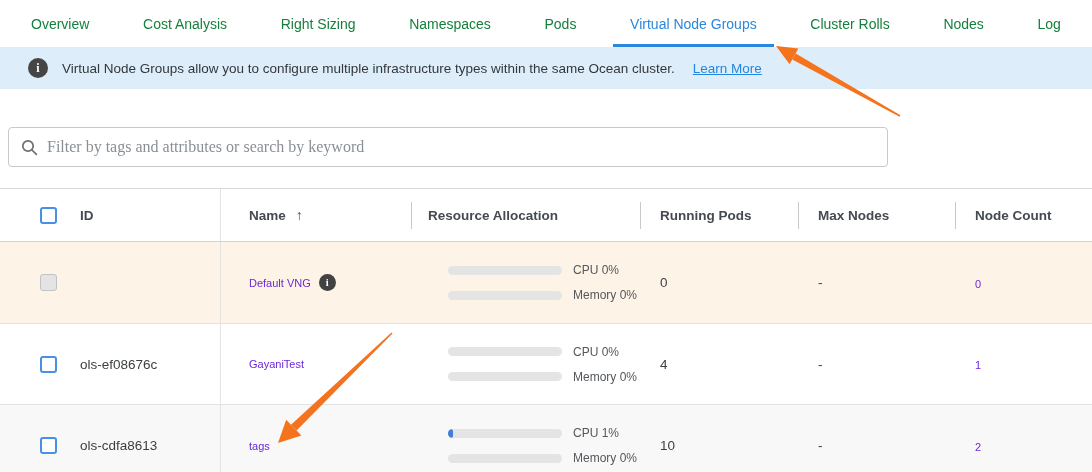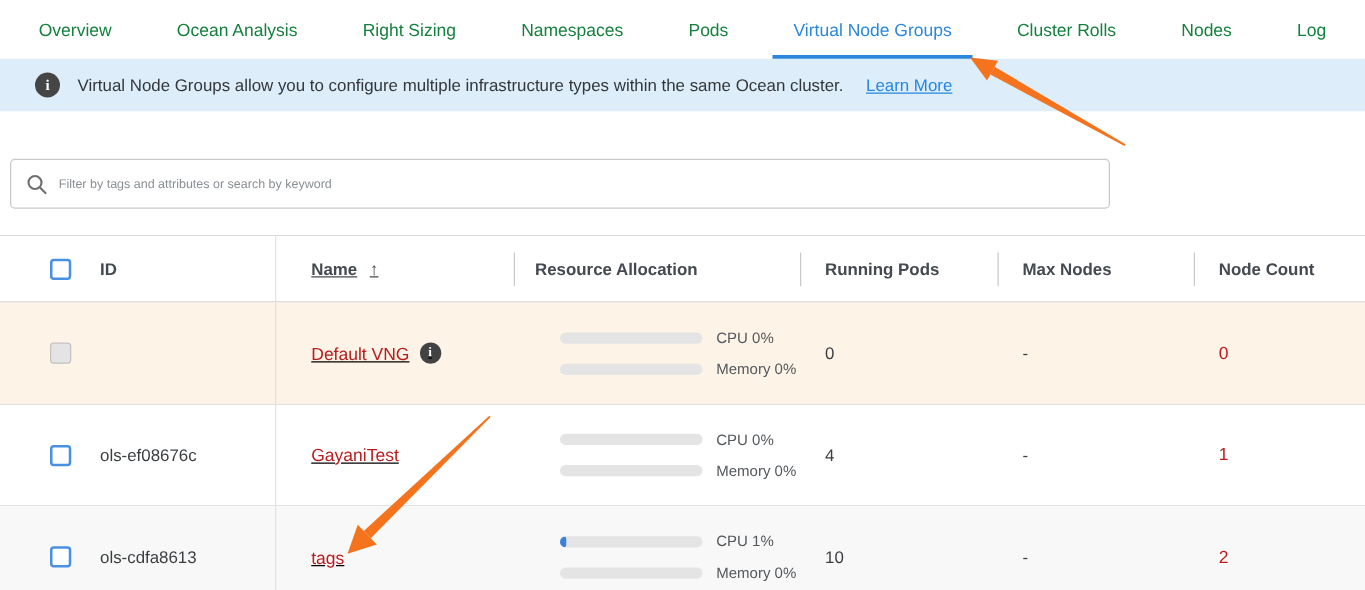--- a/index.html
+++ b/index.html
@@ -15,46 +15,46 @@
 
   
   .banner { height:42px; background:#ddeefa; display:flex; align-items:center; padding:0 28px; gap:14px; }
   .info-circle { width:20px; height:20px; border-radius:50%; background:#454545; color:#fff; font-size:12px; font-weight:700; display:flex; align-items:center; justify-content:center; flex:0 0 auto; font-family:"Liberation Serif","DejaVu Serif",serif; }
   .banner-text { font-size:13.5px; color:#33373b; }
   .learn-more { font-size:13.5px; color:#2486e0; text-decoration:underline; margin-left:4px; cursor:pointer; }
 
   
   .search-area { margin:38px 0 0 8px; }
   .searchbox { width:880px; height:40px; border:1px solid #c9c9c9; border-radius:4px; background:#fff; display:flex; align-items:center; padding:0 12px; gap:9px; }
-  .searchbox input { border:none; outline:none; flex:1; font-size:10px; color:#3c3f42; font-family:Liberation Sans, sans-serif; background:transparent; }
+  .searchbox input { border:none; outline:none; flex:1; font-size:16px; color:#3c3f42; font-family:Liberation Serif, serif; background:transparent; }
   .searchbox input::placeholder { color:#8a8f94; opacity:1; }
 
   
   .table { margin-top:21px; border-top:1px solid #d9d9d9; }
   .tr { display:grid; grid-template-columns:60px 160px 191px 229px 158px 157px 137px; align-items:center; }
   .thead { height:53px; border-bottom:1px solid #d2d2d2; background:#fff; }
   .th { font-size:13.5px; font-weight:700; color:#454950; position:relative; height:100%; display:flex; align-items:center; }
   .cell-pad { padding-left:20px; }
-  .name-pad { padding-left:28px;text-decoration:underline; }
+  .name-pad { padding-left:28px; }
   .th.sep::before { content:""; position:absolute; left:0; top:13px; height:27px; width:1px; background:#c9c9c9; }
   .col-name { border-left:1px solid #e3e3e3; height:100%; display:flex; align-items:center; }
   .sort-arrow { margin-left:10px; font-weight:400; color:#4a4a4a; font-size:14px; }
 
   .row { border-bottom:1px solid #e2e2e2; min-height:82px; }
   .row-peach { background:#fdf3e7; }
   .row-gray  { background:#f8f8f8; border-bottom:none; }
   .row:nth-child(3){ min-height:81px; }
   .row:nth-child(4){ min-height:81px; }
 
   .cb-wrap { display:flex; justify-content:flex-end; padding-right:3px; height:100%; align-items:center; }
   .cb { width:17px; height:17px; border-radius:3px; background:#fff; border:2px solid #4a90e2; cursor:pointer; }
   .cb-disabled { border:1px solid #c2c2c2; background:#e4e4e4; cursor:default; }
 
   .id-cell { font-size:13.5px; color:#3c3f42; }
-  .link { font-size:14px; color:#b91c1c; cursor:pointer; text-decoration:none; }
+  .link { font-size:11px; color:#6d28d9; cursor:pointer; text-decoration:none; }
   .name-cell { gap:8px; }
   .mini-info { width:17px; height:17px; border-radius:50%; background:#424242; color:#fff; font-size:10.5px; font-weight:700; display:inline-flex; align-items:center; justify-content:center; font-family:"Liberation Serif","DejaVu Serif",serif; }
 
   .res-cell { padding-left:37px; display:flex; flex-direction:column; gap:11px; }
   .res-line { display:flex; align-items:center; gap:11px; }
   .bar { width:114px; height:9px; border-radius:5px; background:#e4e4e4; position:relative; overflow:hidden; }
   .bar .fill { position:absolute; left:0; top:0; bottom:0; border-radius:5px; background:#3d7fd9; }
   .fill-0 { width:0; }
   .fill-1 { width:5px; }
   .bar-label { font-size:12px; color:#54585c; white-space:nowrap; }
@@ -64,21 +64,21 @@
   
   .arrows { position:absolute; inset:0; pointer-events:none; }
 </style>
 </head>
 <body>
 
 <div class="screen">
 
   <nav class="tabs">
     <div class="tab">Overview</div>
-    <div class="tab">Ocean Analysis</div>
+    <div class="tab">Cost Analysis</div>
     <div class="tab">Right Sizing</div>
     <div class="tab">Namespaces</div>
     <div class="tab">Pods</div>
     <div class="tab active">Virtual Node Groups</div>
     <div class="tab">Cluster Rolls</div>
     <div class="tab">Nodes</div>
     <div class="tab">Log</div>
   </nav>
 
   <div class="banner">

